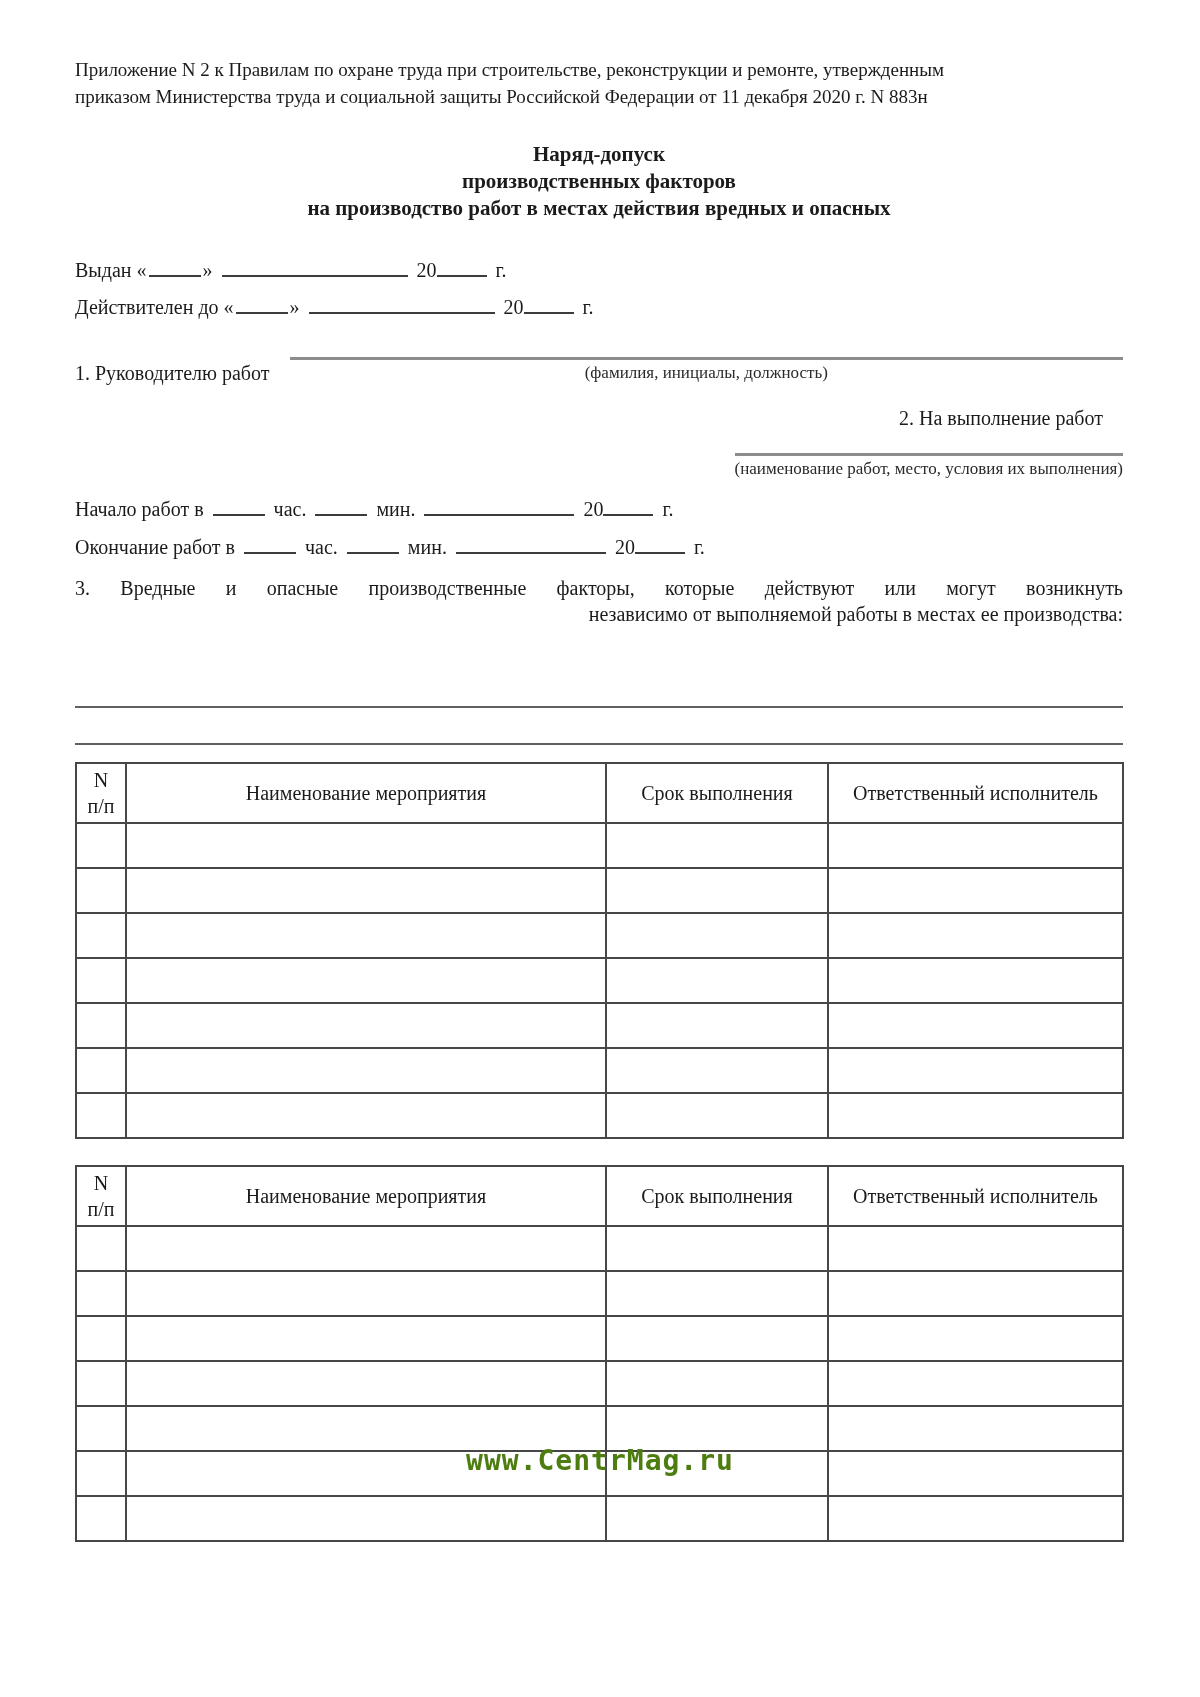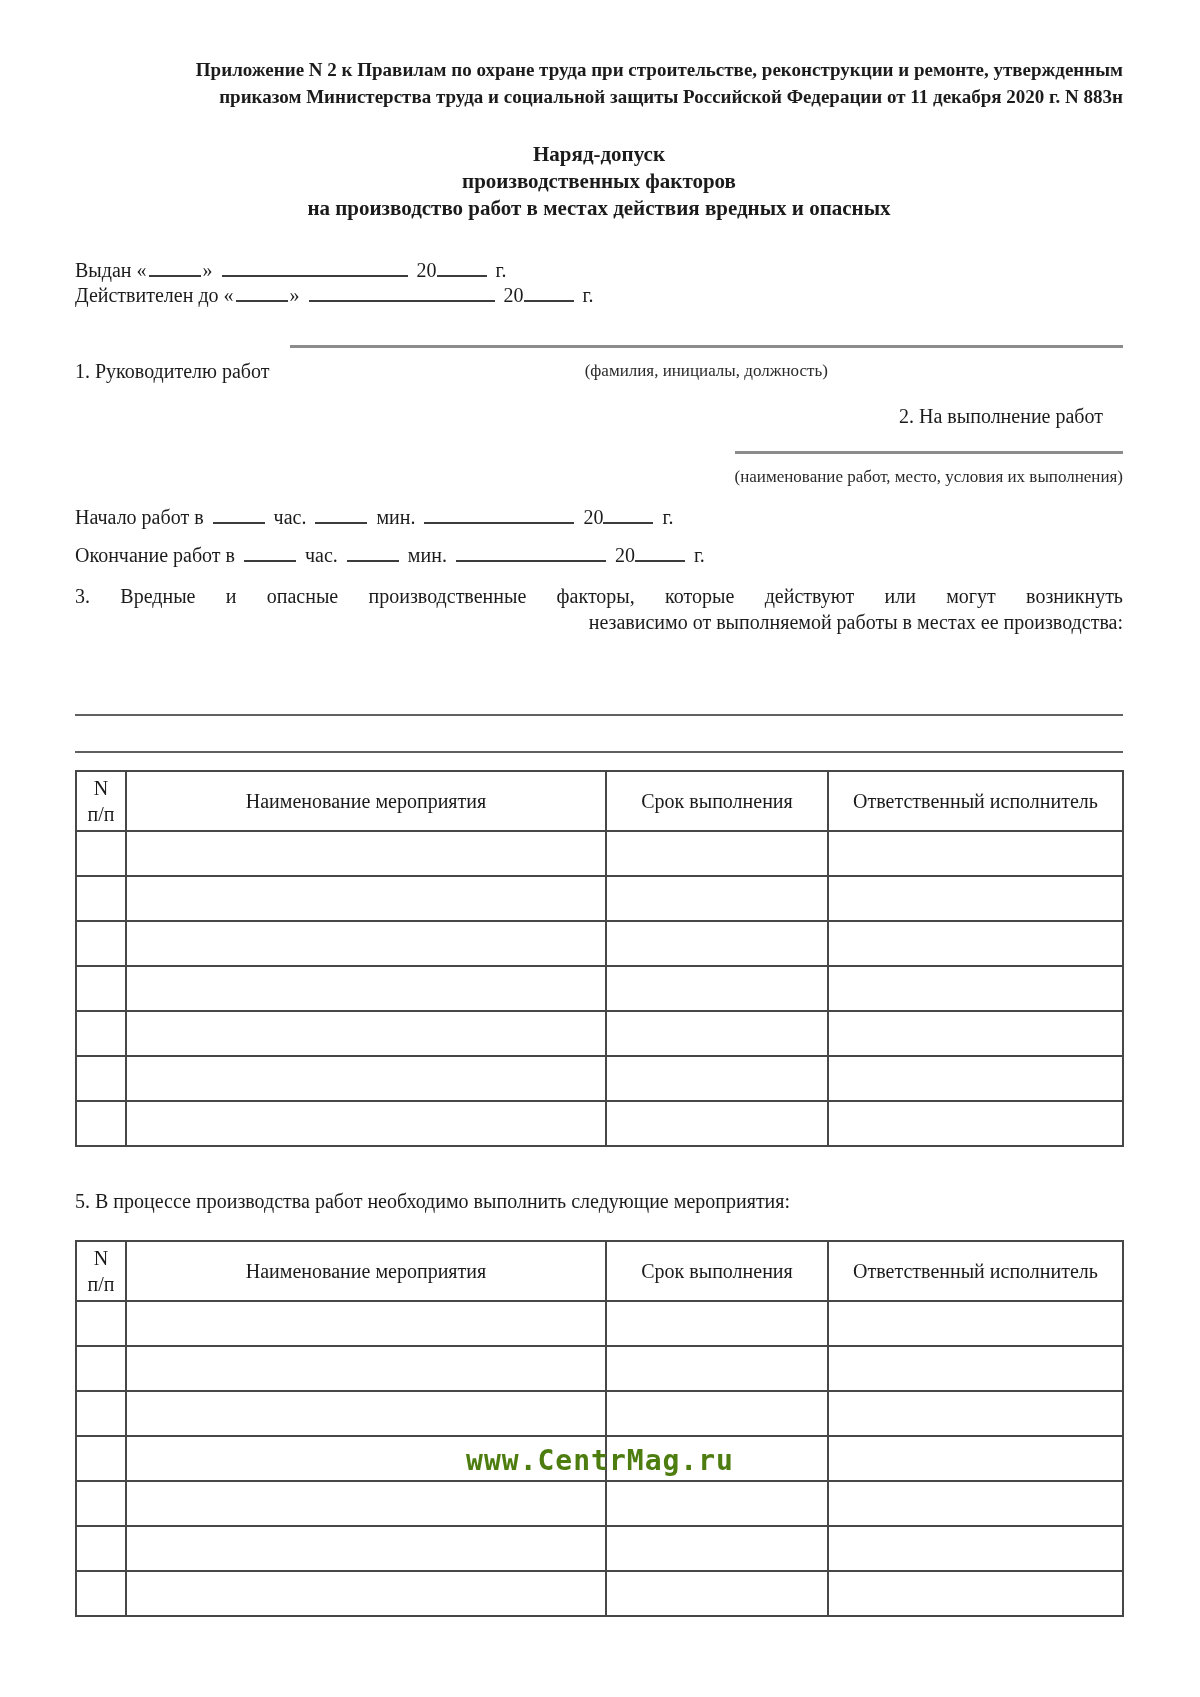--- a/index.html
+++ b/index.html
@@ -9,29 +9,29 @@
     width:1200px; height:1697px;
     margin:0 auto;
     background:#ffffff;
     font-family:"Liberation Serif", serif;
     color:#1b1b1b;
     overflow:hidden;
   }
   .content { padding:56px 77px 0 75px; }
 
   
-  .appendix { text-align:right; font-size:19px; line-height:27px;font-weight:bold; }
+  .appendix { text-align:left; font-size:19px; line-height:27px; }
 
   
   .doc-title { margin-top:31px; text-align:center; font-weight:bold; font-size:21px; line-height:27px; }
 
   
   .frow { font-size:20px; line-height:24px; white-space:nowrap; }
   .frow-issued   { margin-top:35px; }
-  .frow-valid    { margin-top:0; }
+  .frow-valid    { margin-top:12px; }
   .frow-start    { margin-top:15px; }
   .frow-finish   { margin-top:13px; }
 
   .blank {
     display:inline-block;
     border-bottom:2px solid #3c3c3c;
     height:20px;
     vertical-align:baseline;
     margin:0 4px;
   }
@@ -39,21 +39,21 @@
   .blank-mid  { width:186px; }
   .blank-year { width:50px;  margin:0 4px 0 0; }
   .blank-hm   { width:52px; }
   .blank-date { width:150px; }
 
   
   .rulerow { display:flex; align-items:flex-end; margin-top:15px; font-size:20px; line-height:24px; }
   .rulerow .lbl { flex:0 0 auto; padding-right:20px; }
   .rulerow .rulecol { flex:1 1 auto; }
   .rulecol .rule { border-bottom:3px solid #8c8c8c; height:26px; }
-  .caption { text-align:center; font-size:17px; color:#2a2a2a; padding-top:11px; }
+  .caption { text-align:center; font-size:17px; color:#2a2a2a; padding-top:1px; }
   .rulerow-work { margin-top:21px;flex-direction:column; }
 
   
   .sec3 { margin-top:16px; font-size:20px; line-height:26px; }
   .sec3 .l1 { text-align:justify; text-align-last:justify; }
   .sec3 .l2 { text-align:right; }
   .hr-blank { border-bottom:2px solid #606060; height:0; }
   .hr1 { margin-top:79px; }
   .hr2 { margin-top:35px; }
 
@@ -235,21 +235,20 @@
           </tr>
           <tr>
             <td></td>
             <td></td>
             <td></td>
             <td></td>
           </tr>
         </tbody>
     </table>
 
-    <div class="sec-heading sec5">5. В процессе производства работ необходимо выполнить следующие мероприятия:</div>
 
     <table class="m-table m-table-2">
       <colgroup>
           <col class="c1">
           <col class="c2">
           <col class="c3">
           <col class="c4">
         </colgroup>
       <thead>
         <tr>

